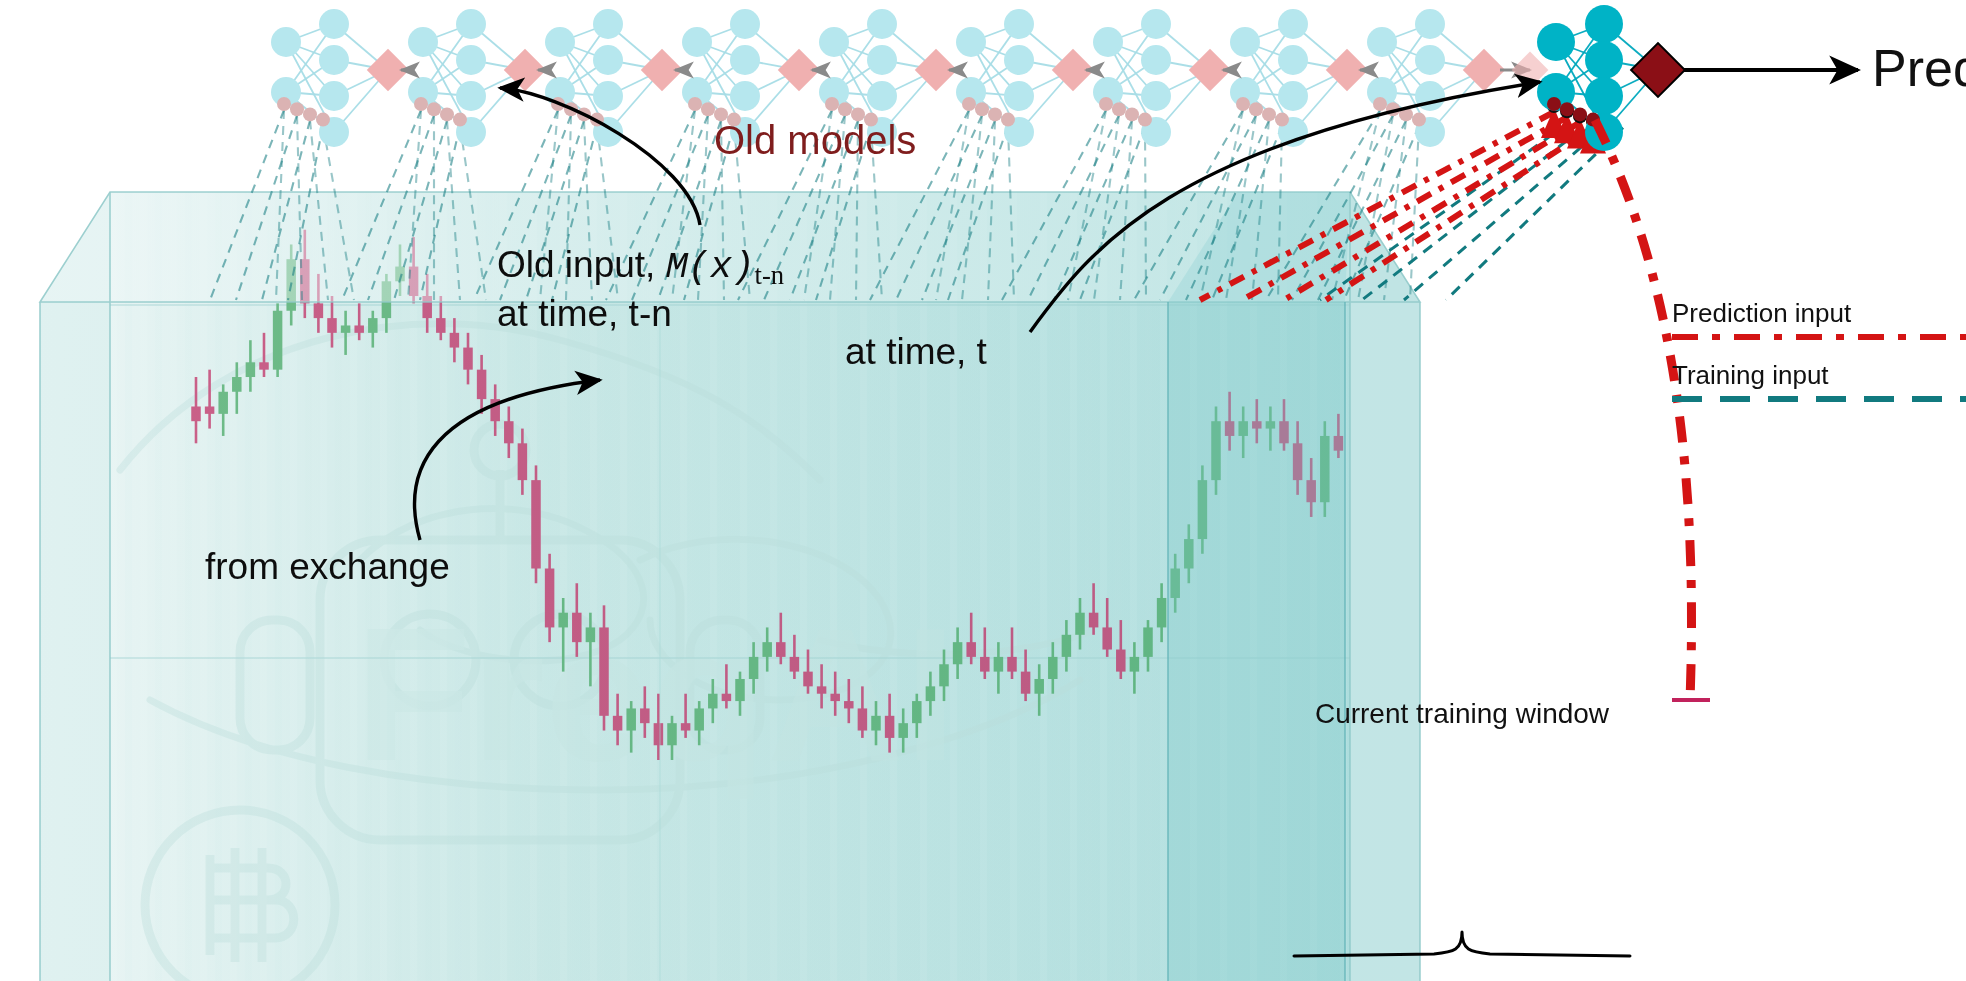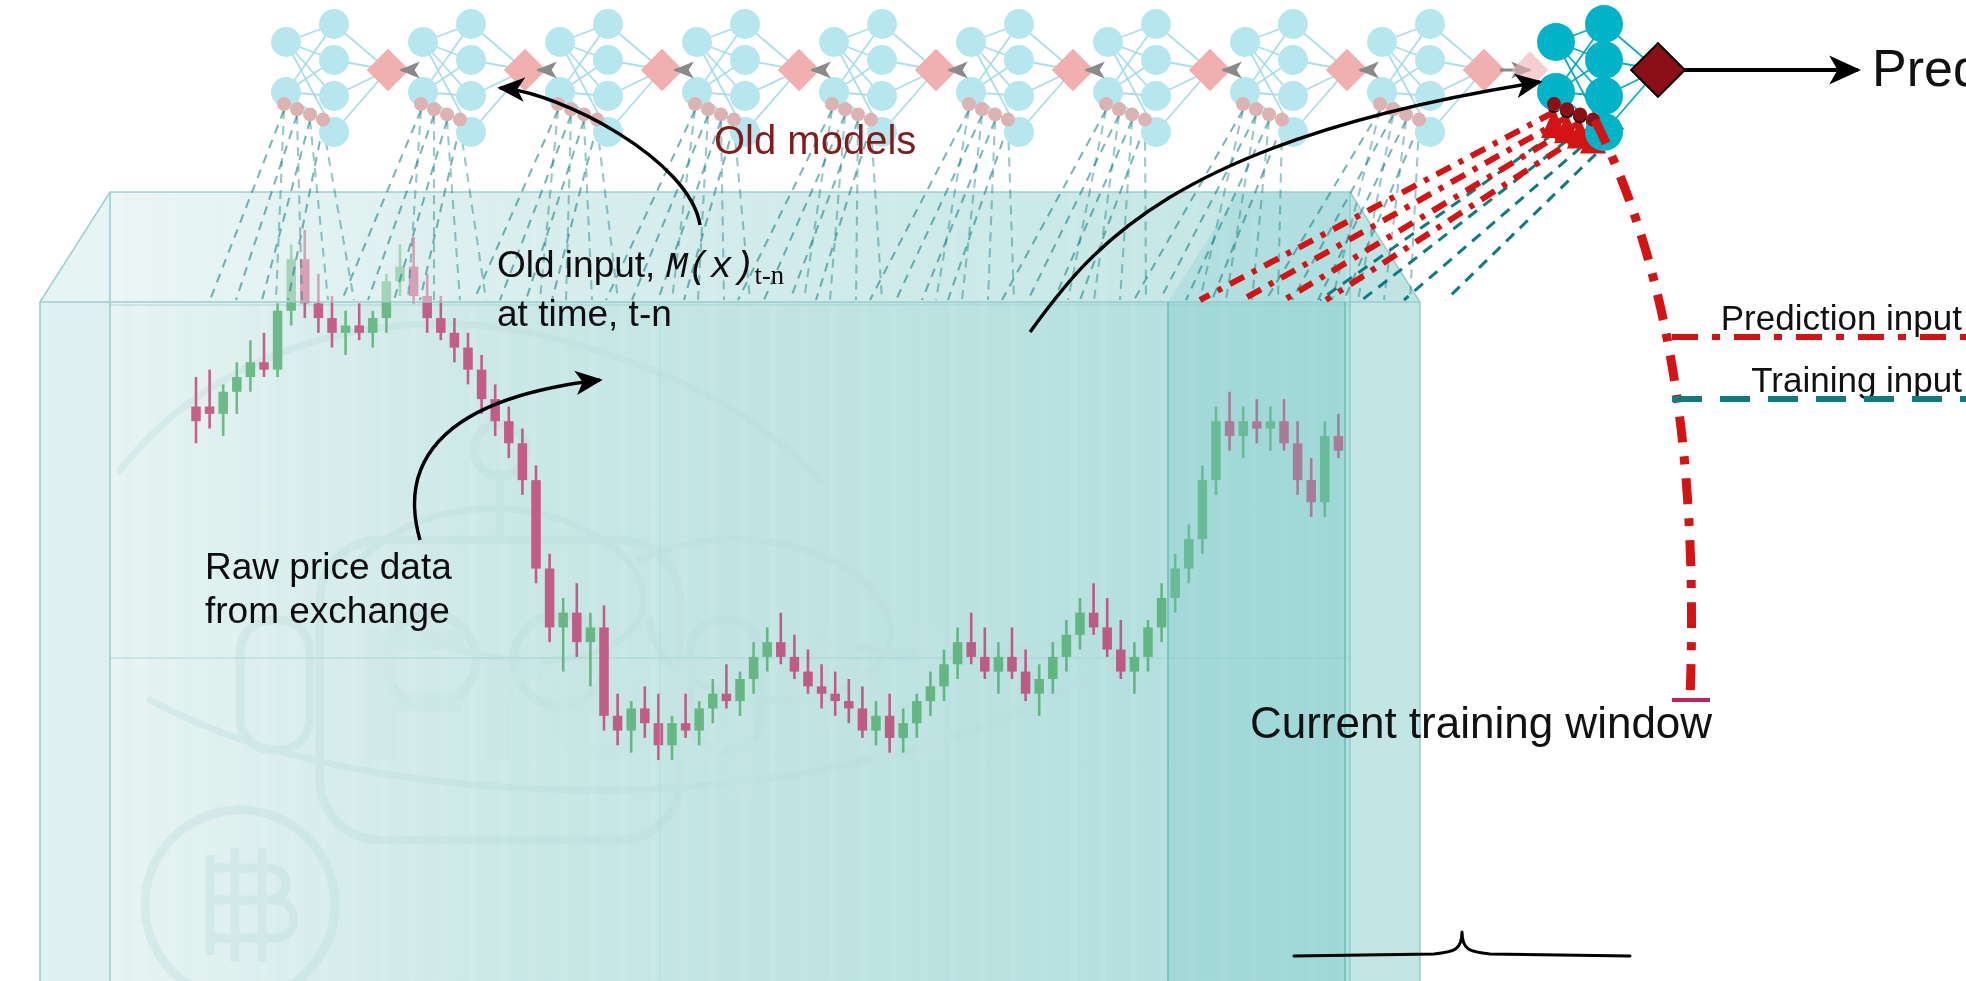--- a/index.html
+++ b/index.html
@@ -9,27 +9,27 @@
   svg.layer{position:absolute;left:0;top:0;width:1966px;height:981px;overflow:visible;}
   .txt{position:absolute;white-space:nowrap;}
   .annot{font-size:37px;line-height:1.18;color:#0d0d0d;}
   .mathit{font-family:Liberation Mono, monospace;font-style:italic;}
   .mathsub{font-family:"Liberation Serif", serif;font-size:0.72em;
            vertical-align:-0.28em;}
   #prediction-label{font-size:52px;left:1872px;top:38px;transform:translateX(0);}
   #old-models-label{font-size:40px;color:#7f1d1d;left:714px;top:118px;}
   #legend{position:absolute;left:1672px;top:298px;width:290px;}
   .legend-row{height:62px;position:relative;}
-  .legend-label{font-size:35px;text-align:right;width:100%;display:block;}
+  .legend-label{font-size:26px;text-align:left;width:100%;display:block;}
   .legend-swatch{position:absolute;left:0;right:-8px;height:6px;top:36px;}
   .sw-pred{background:repeating-linear-gradient(to right,
        #d41414 0 26px, transparent 26px 40px, #d41414 40px 48px, transparent 48px 62px);}
   .sw-train{background:repeating-linear-gradient(to right,
        #117a7f 0 30px, transparent 30px 48px);}
-  #train-window-label{font-size:44px;left:1462px;top:698px;transform:translateX(-50%);margin-left:19px;}
+  #train-window-label{font-size:28px;left:1462px;top:698px;transform:translateX(-50%);}
 </style>
 </head>
 <body>
 
 <div id="stage">
 
   <svg class="layer" id="bg-layer" viewBox="0 0 1966 981">
     <defs>
       <linearGradient id="faceGrad" x1="0" y1="0" x2="1" y2="0">
         <stop offset="0%" stop-color="#e7f4f3"></stop>
@@ -768,24 +768,24 @@
   <div class="txt" id="old-models-label">Old models</div>
 
   <div class="txt annot" style="left:497px;top:243px;">
     <div>
       <span>Old input, </span><span class="mathit">M(x)</span><span class="mathsub">t-n</span>
     </div>
     <div>at time, t-n</div>
   </div>
 
   <div class="txt annot" style="left:845px;top:330px;">
+    <div>at time, t</div>
   </div>
 
   <div class="txt annot" style="left:205px;top:545px;">
-    <div>Raw price data</div>
     <div>from exchange</div>
   </div>
 
   <div id="legend">
     <div class="legend-row">
       <span class="legend-label">Prediction input</span>
       <span class="legend-swatch sw-pred"></span>
     </div>
     <div class="legend-row">
       <span class="legend-label">Training input</span>

